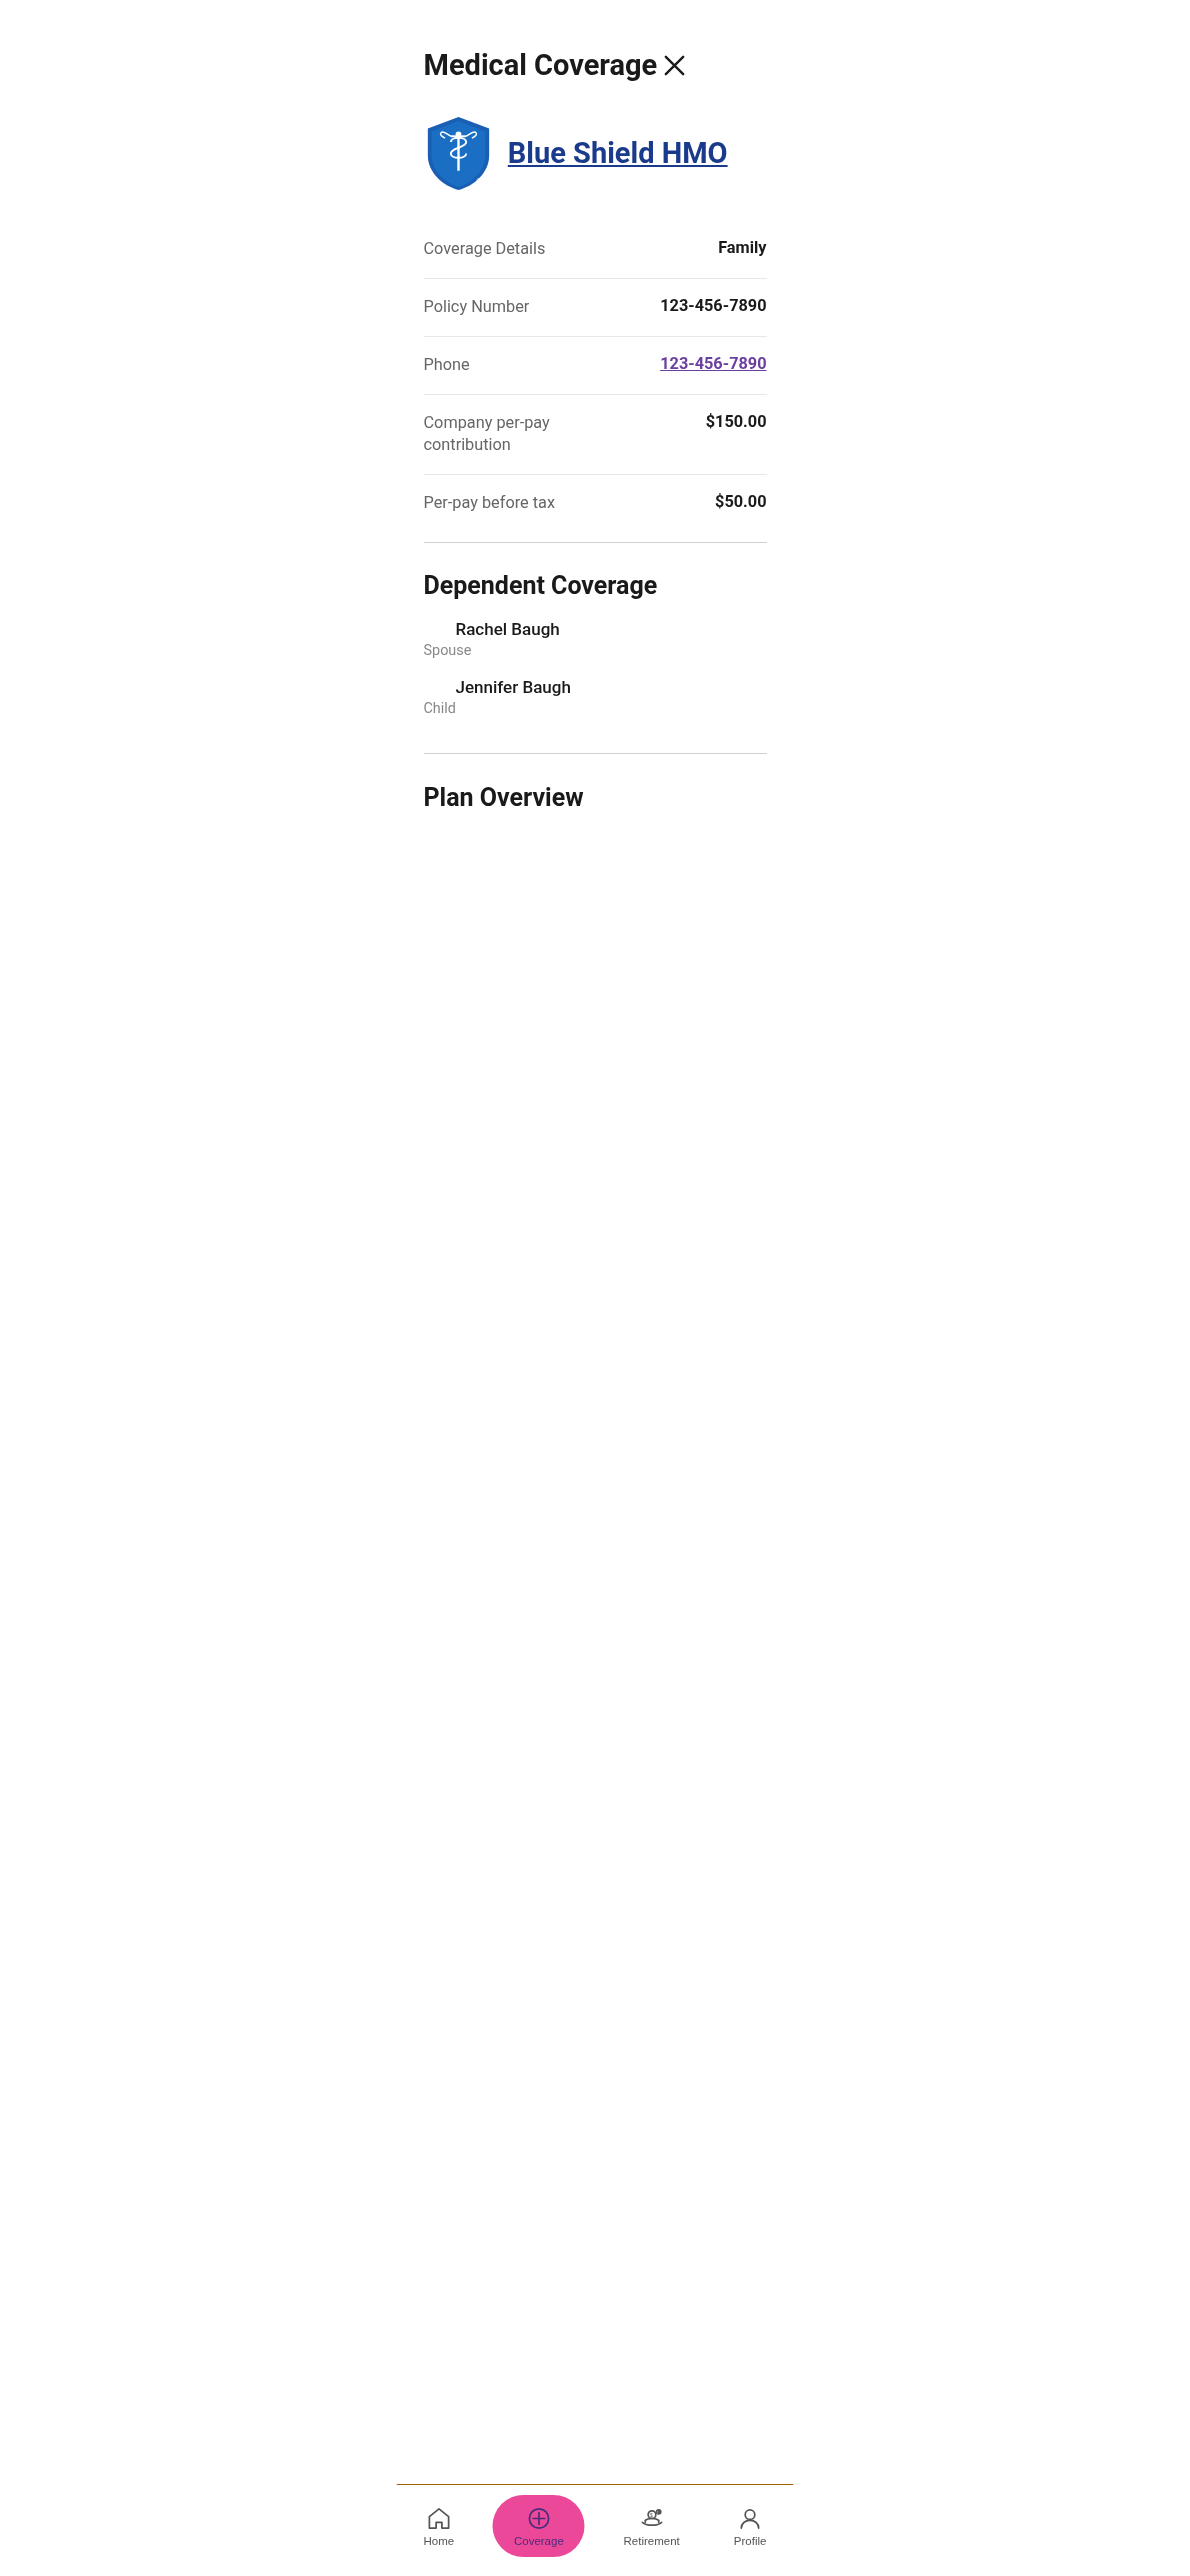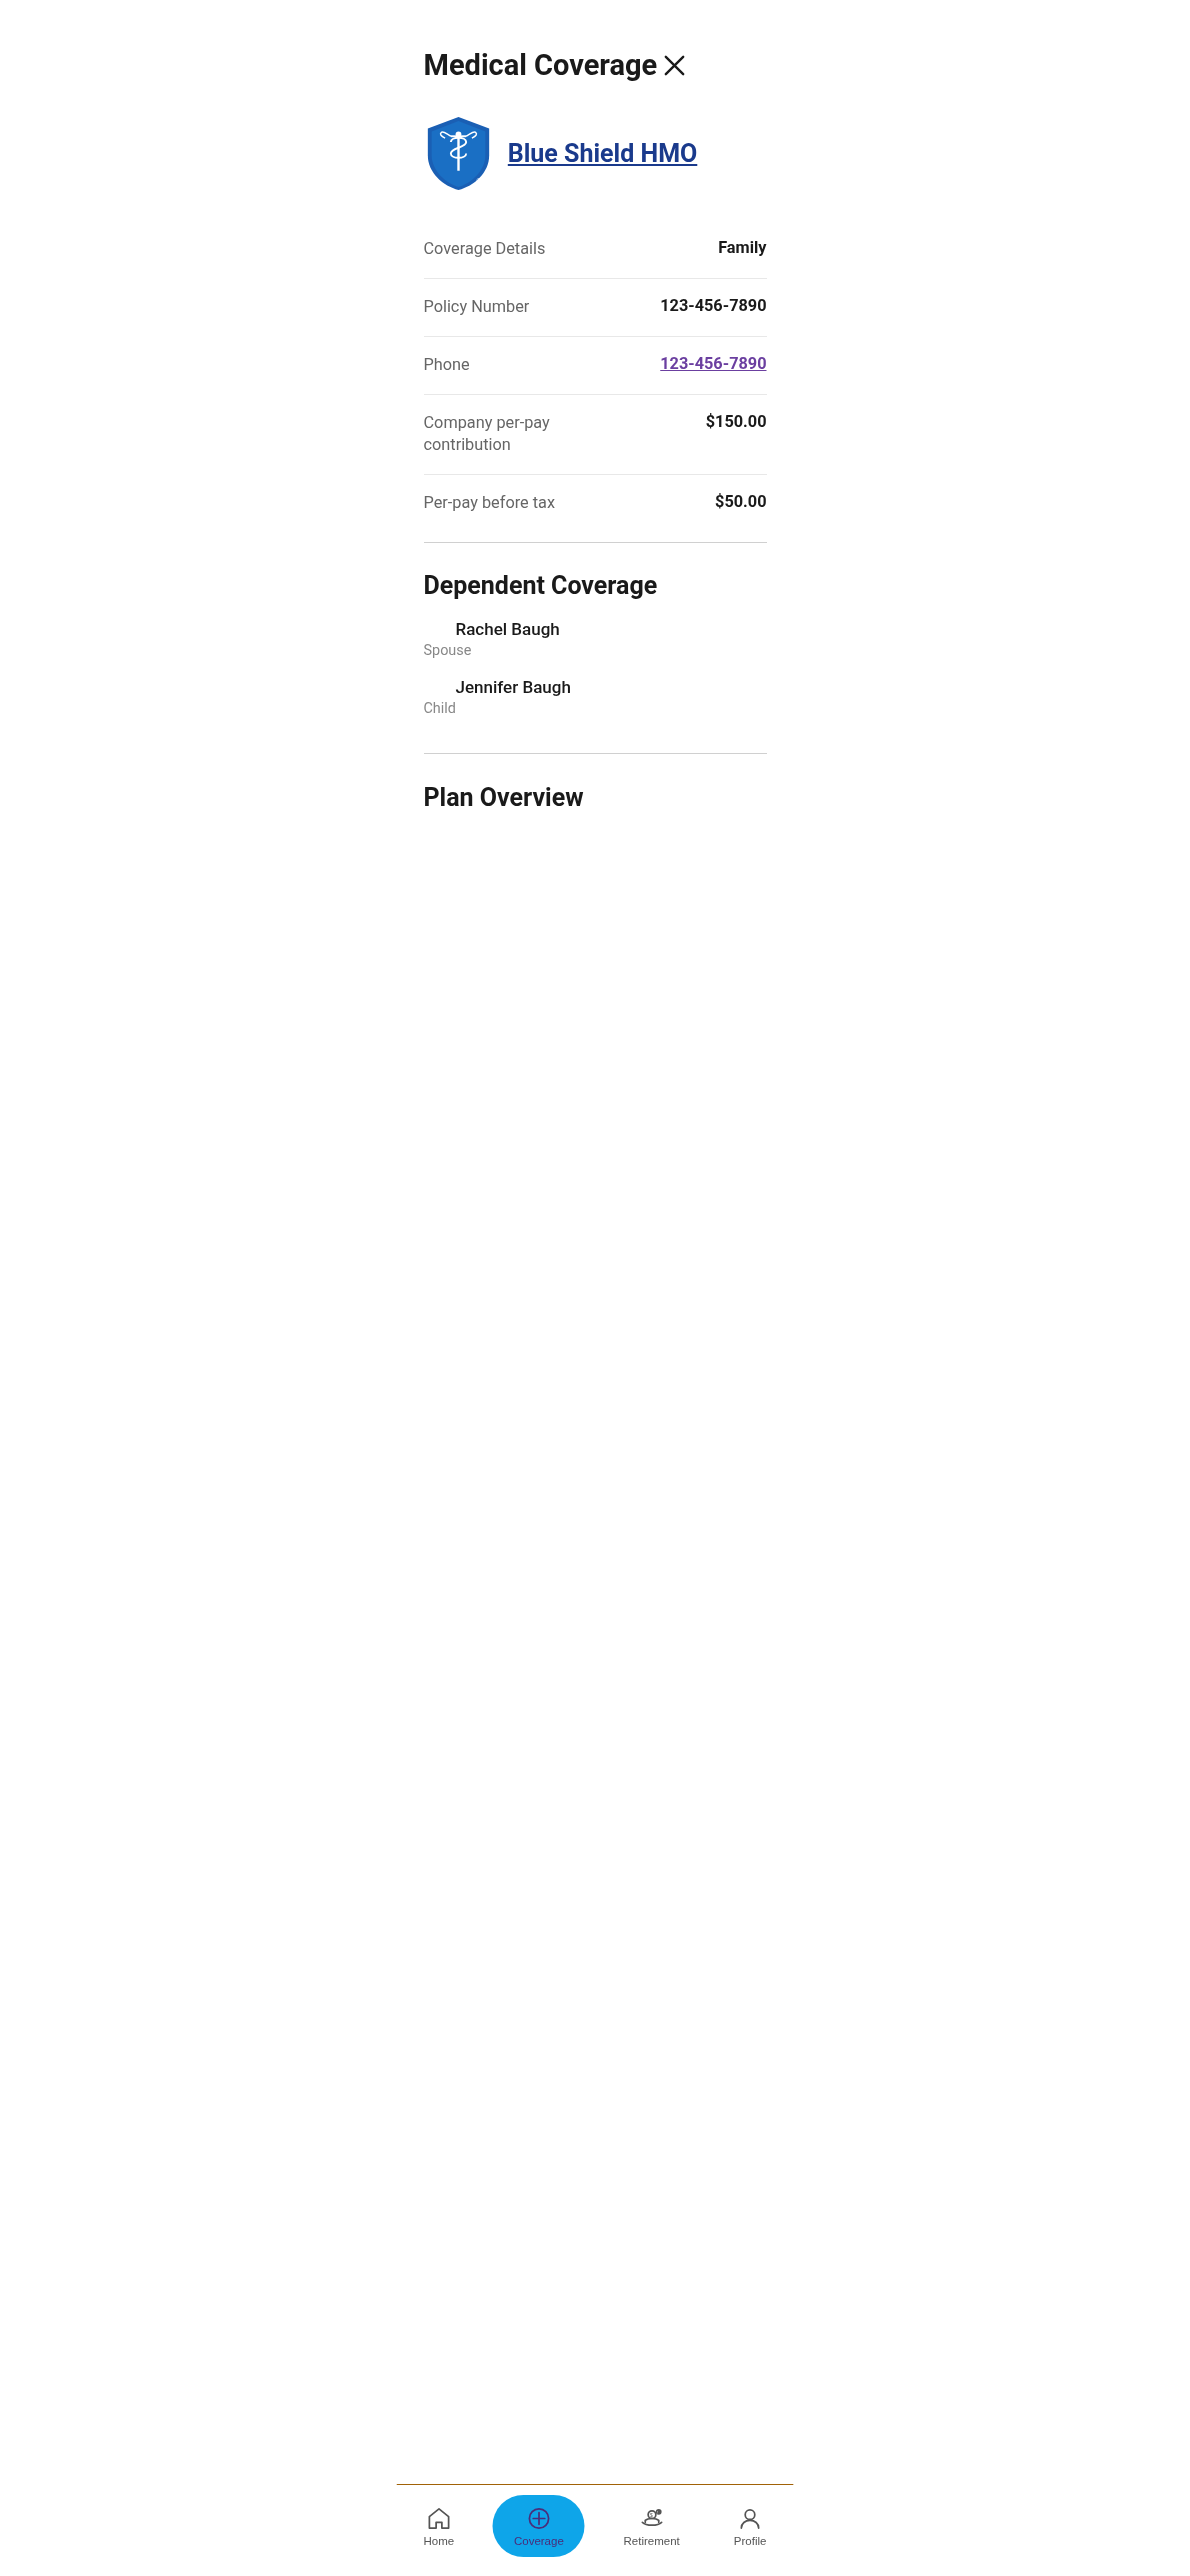--- a/index.html
+++ b/index.html
@@ -59,21 +59,21 @@
       gap: 15.3px;
     }
 
     .shield-logo {
       width: 69px;
       height: 77px;
       flex-shrink: 0;
     }
 
     .plan-name {
-      font-size: 25px;
+      font-size: 29px;
       font-weight: 700;
       color: #1a3a8c;
       text-decoration: underline;
       line-height: 1.2;
     }
 
     .details-section {
       padding: 0 27px;
     }
 
@@ -177,21 +177,21 @@
       align-items: center;
       gap: 3.8px;
       cursor: pointer;
       padding: 5.8px 15.3px;
       border-radius: 48px;
       background: none;
       border: none;
     }
 
     .nav-item.active {
-      background: #0ea5e9;
+      background: #ec4899;
       padding: 9.6px 21px;
       border-radius: 48px;
     }
 
     .nav-icon {
       width: 27px;
       height: 27px;
       display: flex;
       align-items: center;
       justify-content: center;

